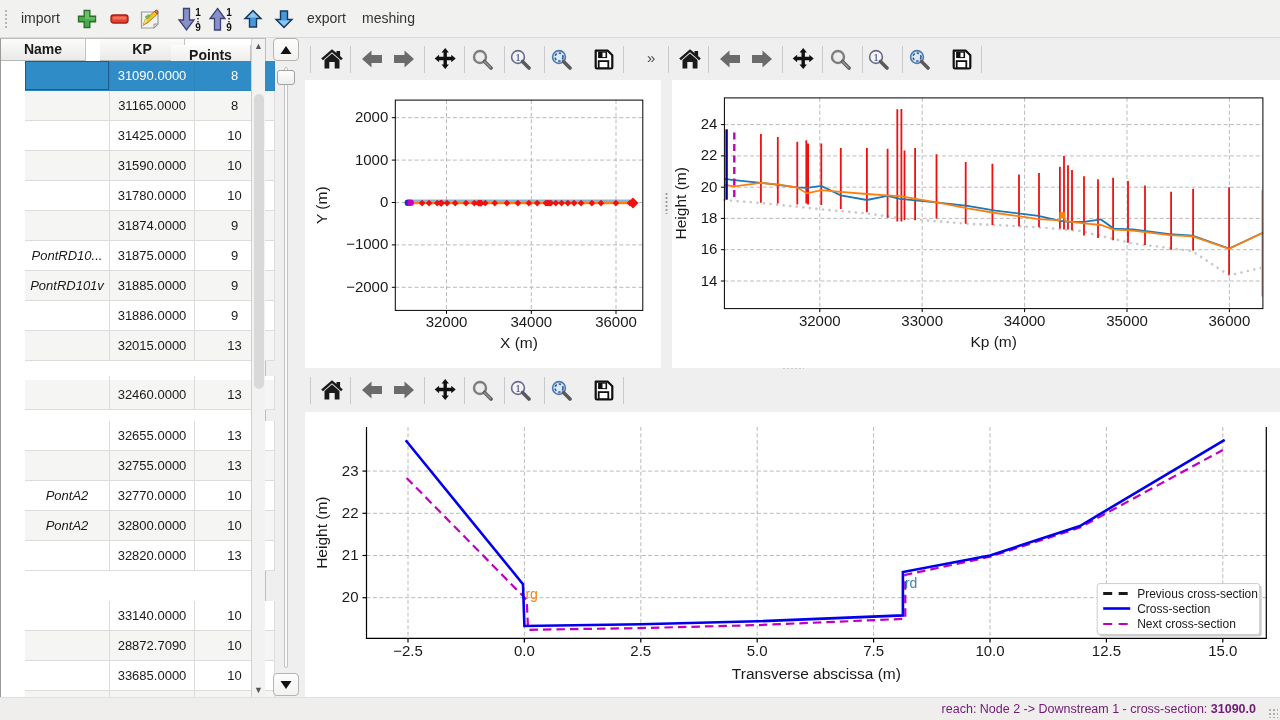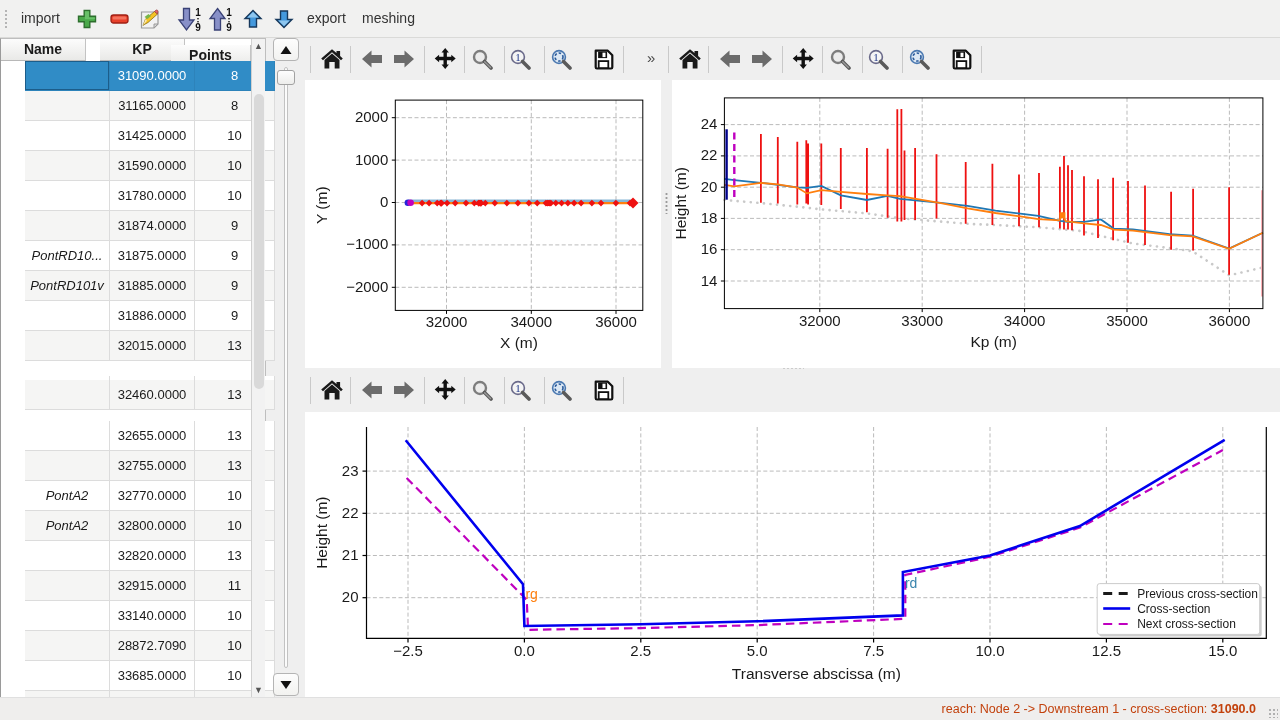--- a/index.html
+++ b/index.html
@@ -40,21 +40,21 @@
 .mtb { position:absolute; width:360px; height:27px; }
 .mtb .tsep { position:absolute; top:-1px; width:1px; height:27px; background:#c9c9c9; }
 .mtb .ticon { position:absolute; top:1px; }
 
 
 .vdots { position:absolute; width:3px; background-image:radial-gradient(circle,#9a9a9a 1px,transparent 1.2px); background-size:3px 4px; }
 .hdots { position:absolute; height:3px; background-image:radial-gradient(circle,#9a9a9a 1px,transparent 1.2px); background-size:4px 3px; }
 
 
 #statusbar { position:absolute; left:0; top:697px; width:1280px; height:23px; background:#efeeed; border-top:1px solid #e0e0e0; }
-#statusbar .txt { position:absolute; right:24px; top:4px; font-size:12.5px; color:#c2410c; }
+#statusbar .txt { position:absolute; right:24px; top:4px; font-size:12.5px; color:#701a75; }
 #grip { position:absolute; right:2px; bottom:2px; width:10px; height:10px;
   background-image:radial-gradient(circle,#b0b0b0 1px,transparent 1.2px); background-size:4px 4px; }
 </style>
 </head>
 <body>
 
 <svg width="0" height="0" style="position:absolute">
 <defs>
 <g id="i-home">
   <path d="M10.5 0.8 L15 4.6 V2.6 H18.6 V7.6 L21.3 10 L19.5 11.8 L10.5 3.8 L1.5 11.8 L-0.3 10 Z" fill="#1a1a1a"></path>
@@ -219,25 +219,20 @@
     </div>
 <div class="trow odd" style="top:471.5px">
       <div class="c1">PontA2</div>
       <div class="c2">32800.0000</div>
       <div class="c3">10</div>
     </div>
 <div class="trow even" style="top:501.5px">
       <div class="c1"></div>
       <div class="c2">32820.0000</div>
       <div class="c3">13</div>
-    </div>
-<div class="trow odd" style="top:531.5px">
-      <div class="c1"></div>
-      <div class="c2">32915.0000</div>
-      <div class="c3">11</div>
     </div>
 <div class="trow even" style="top:561.5px">
       <div class="c1"></div>
       <div class="c2">33140.0000</div>
       <div class="c3">10</div>
     </div>
 <div class="trow odd" style="top:591.5px">
       <div class="c1"></div>
       <div class="c2">28872.7090</div>
       <div class="c3">10</div>

